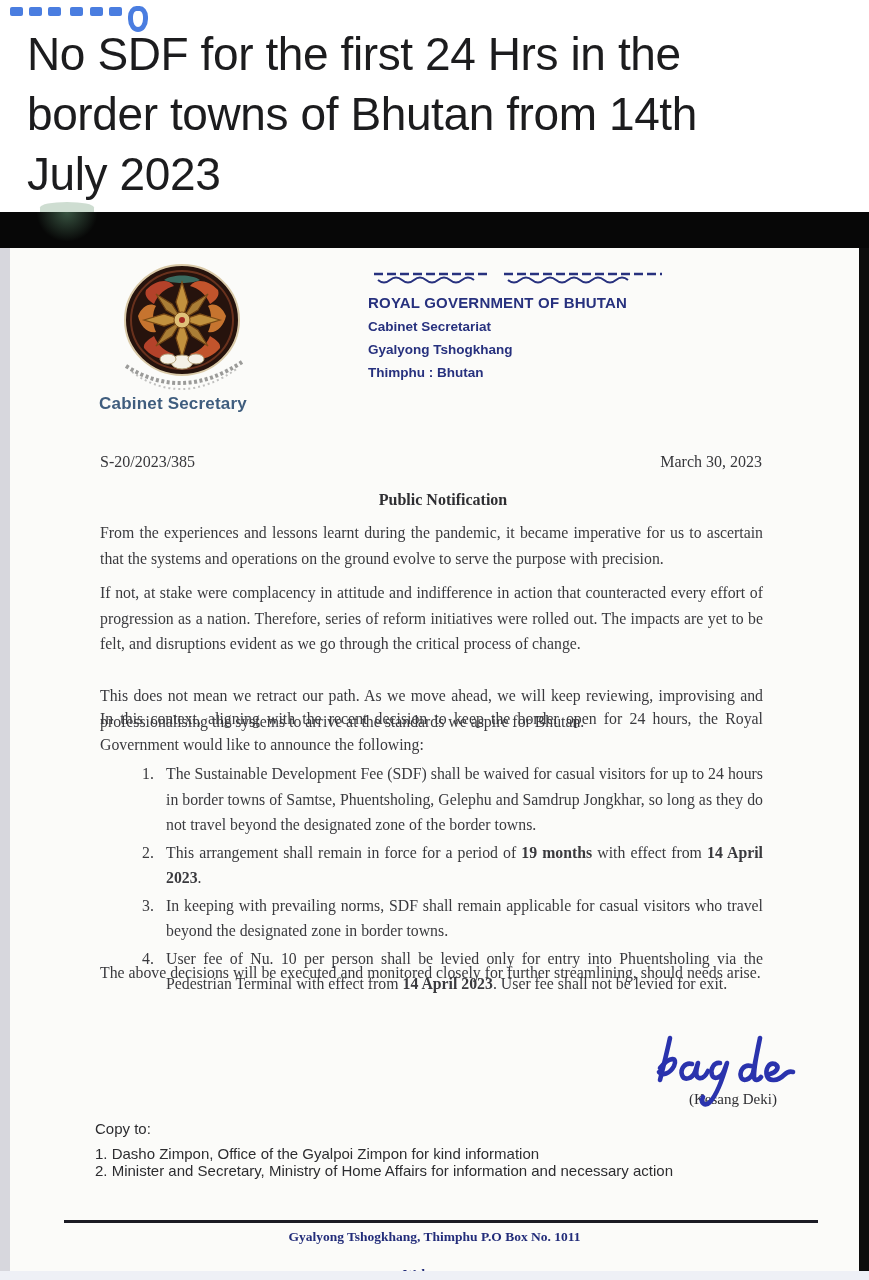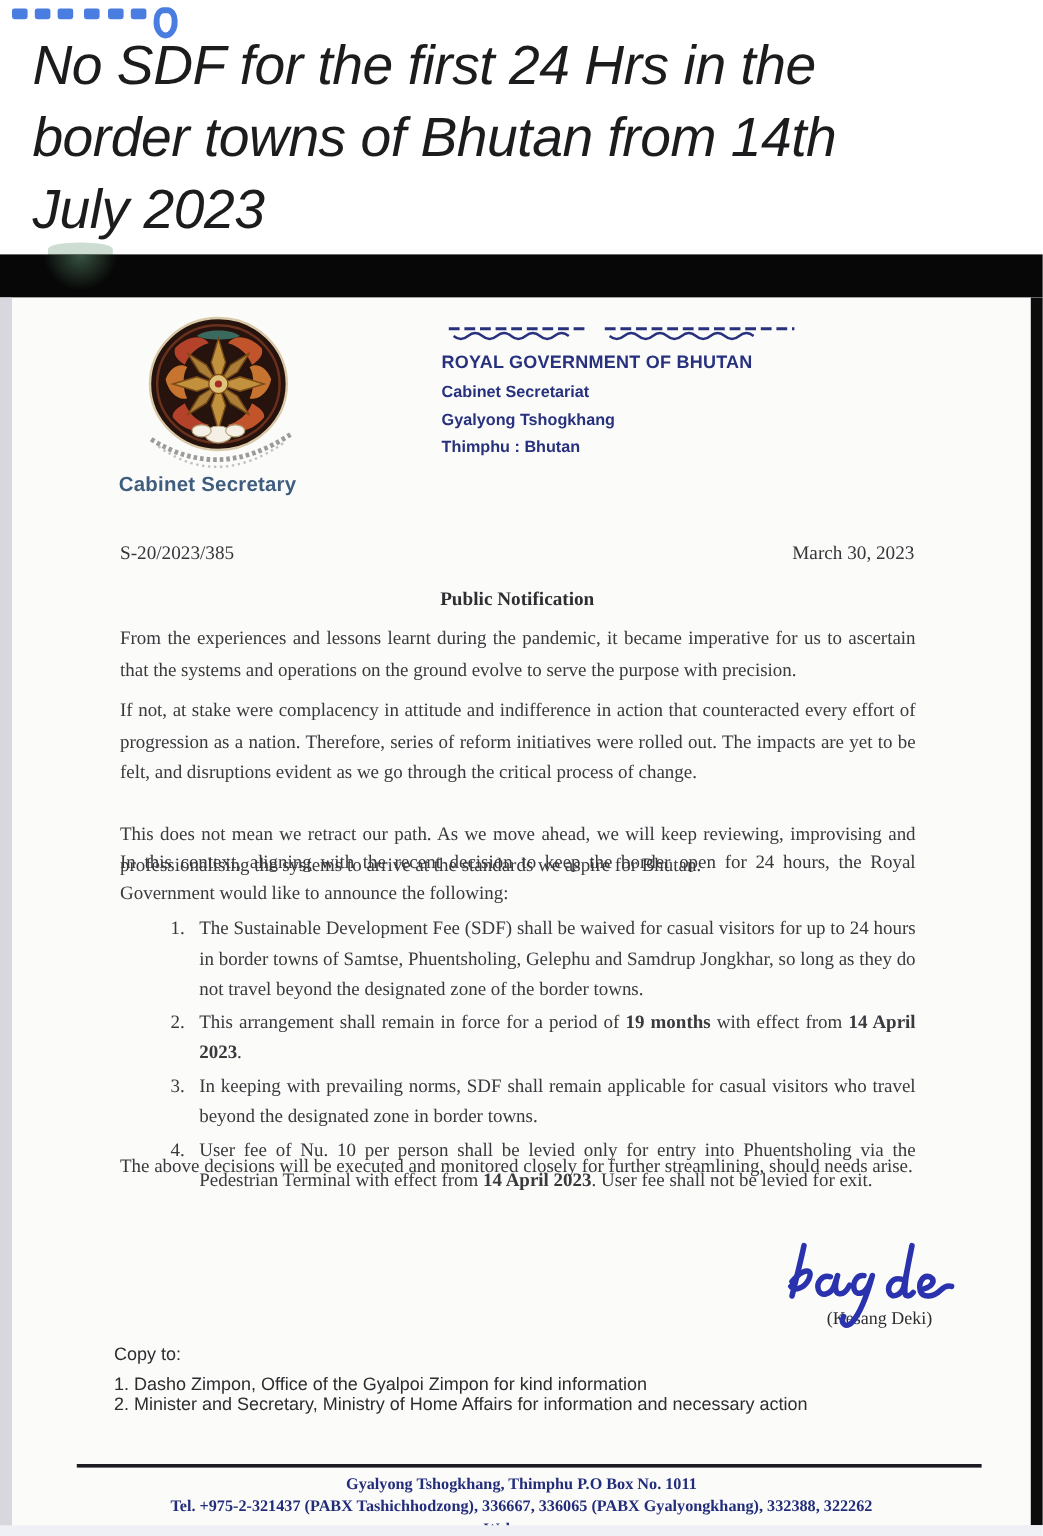--- a/index.html
+++ b/index.html
@@ -9,21 +9,21 @@
 
   
   .clipped-link { position:absolute; left:10px; top:0; height:24px; width:150px; }
   .clipped-link .bar { position:absolute; bottom:8px; width:13px; height:9px;
         background:#4a7de0; border-radius:2px; }
   .clipped-link .g-bowl { position:absolute; bottom:-8px; left:118px; width:20px; height:26px;
         border:5px solid #4a7de0; border-radius:50% 50% 60% 60%; background:transparent; }
 
   .headline { position:absolute; left:27px; top:24px; width:820px;
         font-size:46px; line-height:60px; letter-spacing:-0.4px; color:#1c1c1e;
-        font-weight:400;font-style:italic; }
+        font-weight:400; }
 
   
   .band { position:absolute; left:0; top:212px; width:869px; height:36px; background:#070707; }
   .band .glow { position:absolute; left:36px; top:0; width:62px; height:30px;
         background:radial-gradient(ellipse at 50% 0%, rgba(98,148,114,0.55), rgba(98,148,114,0) 70%); }
   .green-sliver { position:absolute; left:40px; top:202px; width:54px; height:11px;
         background:#c2d4c6; border-radius:50% 50% 0 0; opacity:.8; }
 
   
   .photo { position:absolute; left:0; top:248px; width:869px; height:1032px; background:#fbfbf9; }
@@ -41,21 +41,21 @@
   .lh-dzongkha { height:18px; margin-bottom:8px; }
   .lh-org  { font-weight:bold; font-size:15px; letter-spacing:.2px; margin-bottom:8px; }
   .lh-line { font-weight:bold; font-size:13.5px; margin-bottom:8px; }
 
   
   .ref-row { position:absolute; left:100px; top:205px; width:662px; }
   .ref-no  { float:left;  font-size:16px; color:#37373b; }
   .ref-date{ float:right; font-size:16px; color:#37373b; }
 
   
-  .subject { position:absolute; left:100px; top:243px; width:662px; text-align:center;
+  .subject { position:absolute; left:112px; top:243px; width:662px; text-align:center;
         font-weight:bold; font-size:16px; color:#2e2e32; }
   .para { position:absolute; left:100px; width:663px; font-size:15.8px; line-height:25.5px;
         color:#3a3a3e; text-align:justify; }
   .p1 { top:272px; } .p2 { top:332px; } .p3 { top:414px;margin-top:21px; } .p4 { top:458px; }
 
   .nlist { position:absolute; left:100px; top:513px; width:663px; }
   .nitem { position:relative; padding-left:66px; font-size:15.8px; line-height:25.5px;
         color:#3a3a3e; text-align:justify; margin-bottom:2px; }
   .nitem .marker { position:absolute; left:42px; top:0; font-family:"Liberation Serif", serif; }
   .b { font-weight:bold; }
@@ -213,18 +213,17 @@
     <div class="sig-name serif">(Kesang Deki)</div>
 
     <div class="copy-label">Copy to:</div>
     <div class="copy-items">
       <div>1. Dasho Zimpon, Office of the Gyalpoi Zimpon for kind information</div>
       <div>2. Minister and Secretary, Ministry of Home Affairs for information and necessary action</div>
     </div>
 
     <div class="footer-rule"></div>
     <div class="footer-l1 serif">Gyalyong Tshogkhang, Thimphu P.O Box No. 1011</div>
-    <div class="footer-l2 serif">Tel. +975-2-321437 (PABX Tashichhodzong), 336667, 336065 (PABX Gyalyongkhang), 332388, 322262</div>
     <div class="footer-web-clip serif">Web: www</div>
 
     <div class="edge-bottom"></div>
   </div>
 </div>
 
 </body></html>

